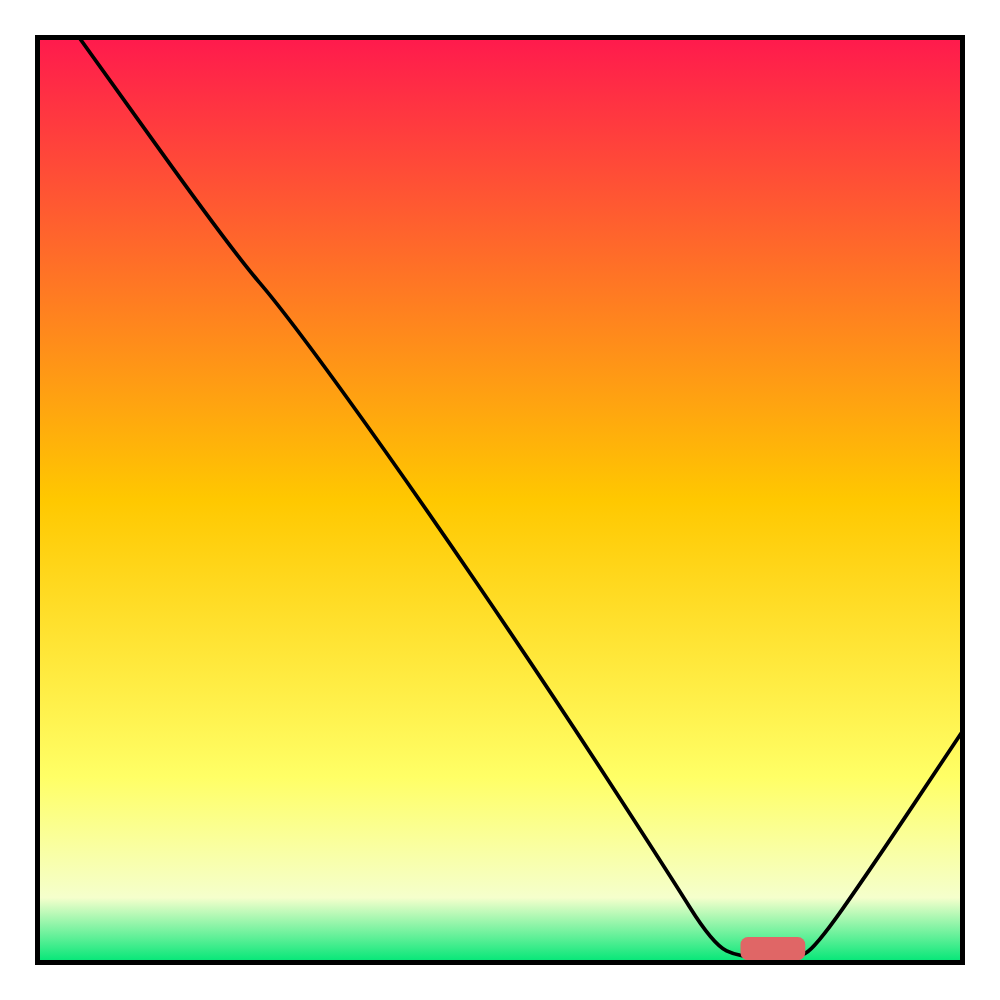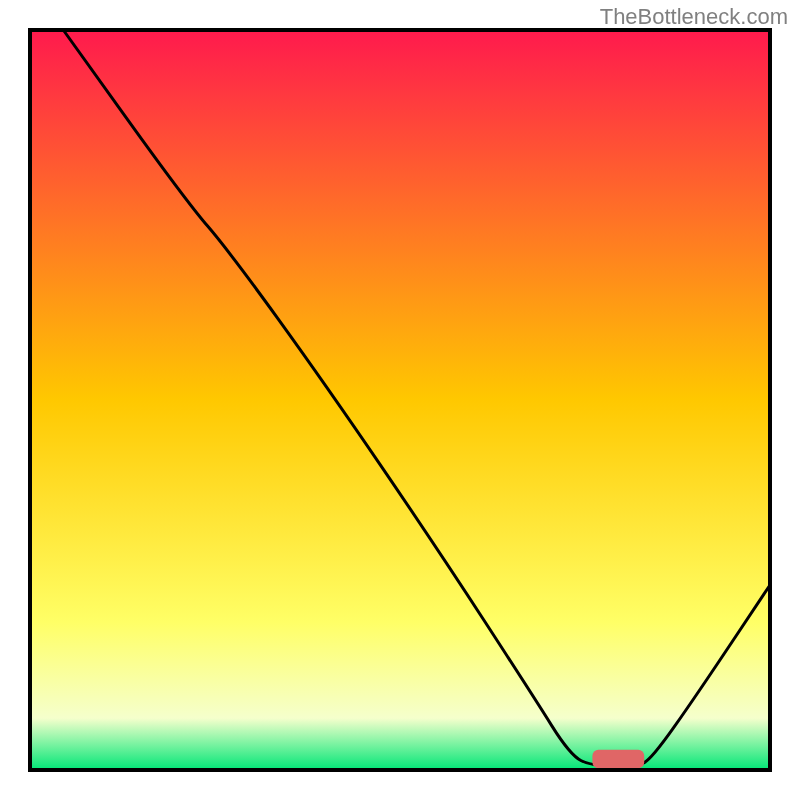--- a/index.html
+++ b/index.html
@@ -23,21 +23,20 @@
     z-index: 10;
   }
   svg {
     display: block;
   }
 </style>
 </head>
 <body>
 
 <div class="chart-container">
-  <div class="watermark">TheBottleneck.com</div>
   <svg id="chart-svg" width="800" height="800">
     <defs>
       <linearGradient id="bg-gradient" x1="0%" y1="0%" x2="0%" y2="100%">
       <stop offset="0%" stop-color="#ff1a4d"></stop>
           <stop offset="50%" stop-color="#ffc800"></stop>
           <stop offset="80%" stop-color="#ffff66"></stop>
           <stop offset="93%" stop-color="#f5ffcc"></stop>
           <stop offset="100%" stop-color="#00e676"></stop>
         </linearGradient>
     </defs>

